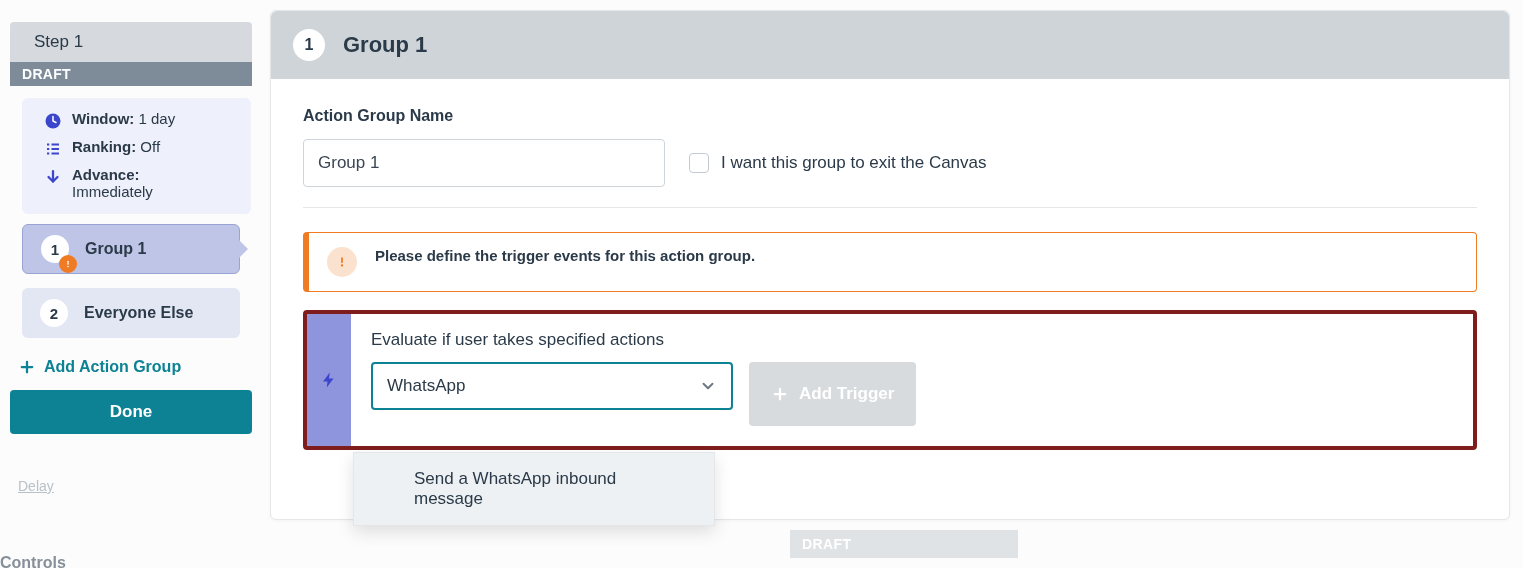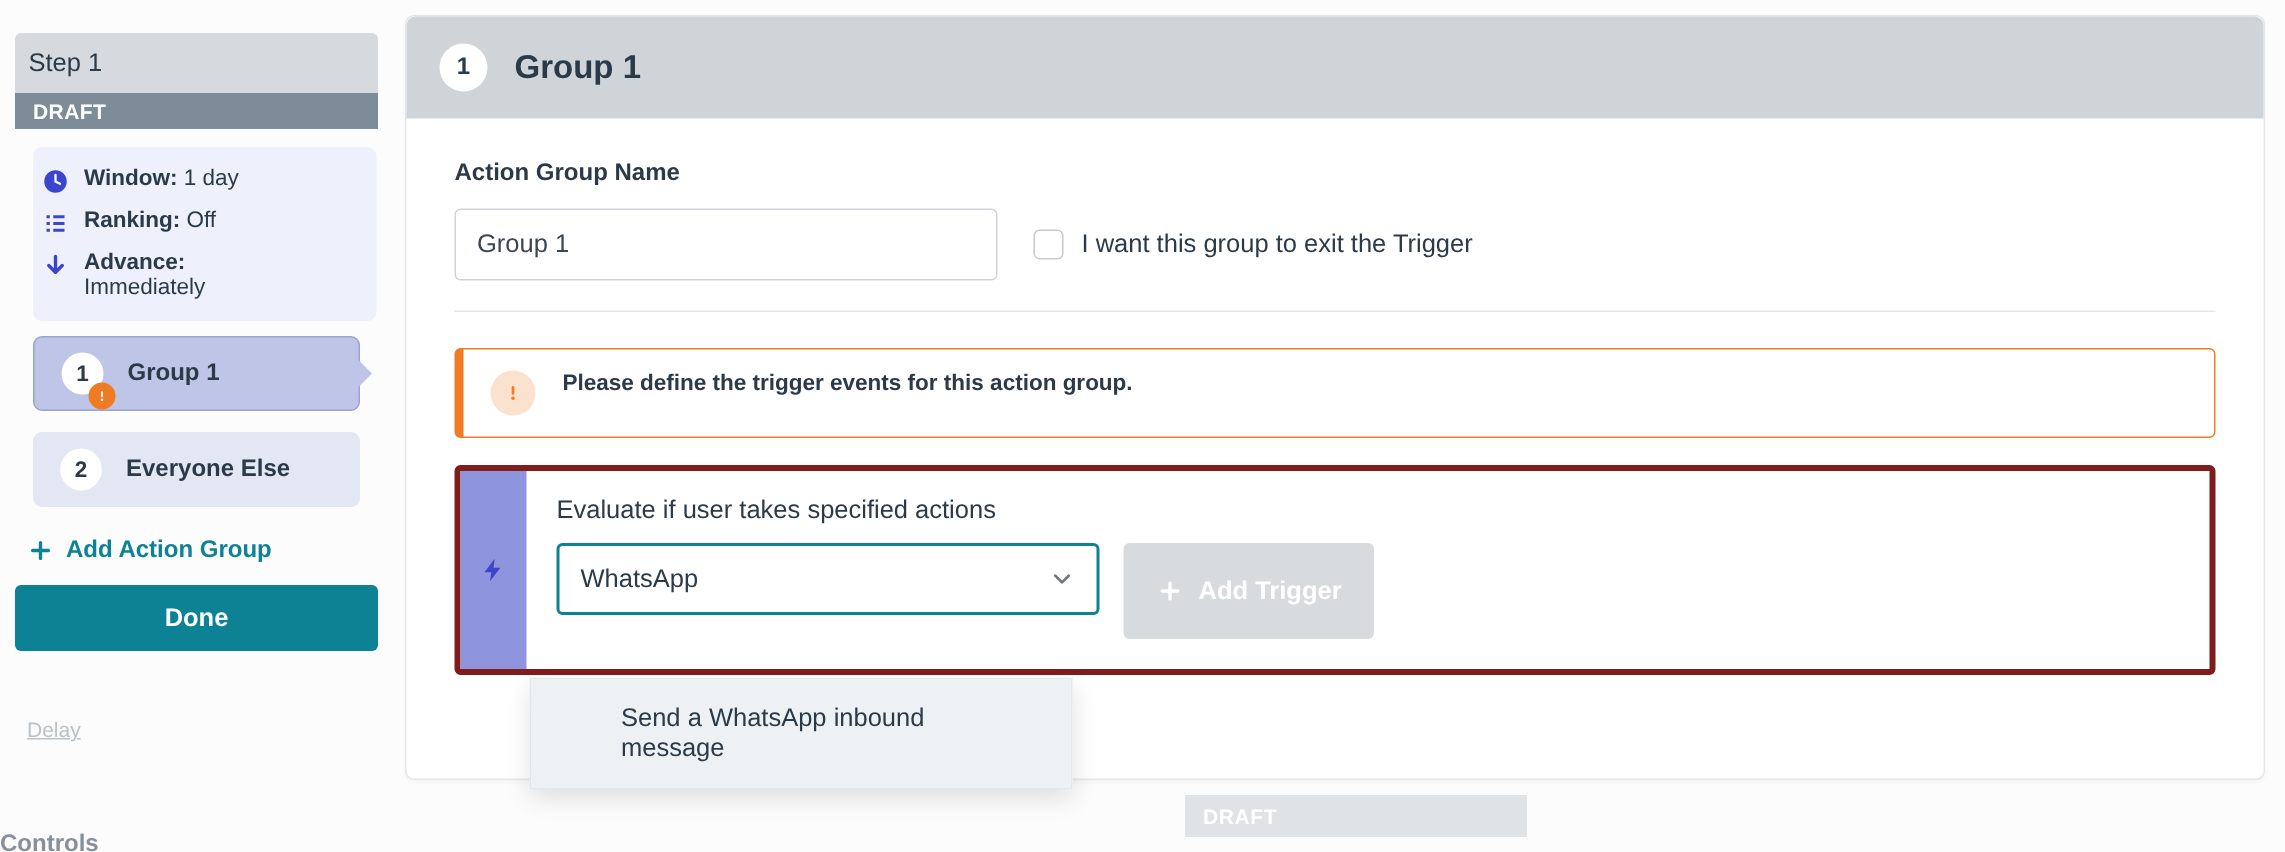--- a/index.html
+++ b/index.html
@@ -1,23 +1,23 @@
 <!DOCTYPE html>
 <html><head>
 <meta charset="utf-8">
 <style>
   * { box-sizing: border-box; margin: 0; padding: 0; }
   html, body { width: 1523px; height: 568px; font-family: -apple-system, BlinkMacSystemFont, "Segoe UI", Helvetica, Arial, sans-serif; background: #fcfcfc; color: #1e2b3a; overflow: hidden; }
   .viewport { position: relative; width: 1523px; height: 568px; }
 
   
   .sidebar { position: absolute; left: 10px; top: 22px; width: 242px; }
-  .step-header { background: #d6dade; border-radius: 4px 4px 0 0; padding: 10px 9px; font-size: 17px; color: #2b3a49; }
+  .step-header { background: #d6dade; border-radius: 4px 4px 0 0; padding: 10px 24px; font-size: 17px; color: #2b3a49; }
   .draft-bar   { background: #7d8c98; color: #ffffff; font-size: 14px; font-weight: 700; padding: 4px 12px; letter-spacing: .3px; }
-  .info-card   { background: #eef0fb; border-radius: 6px; margin: 12px 1px 10px 12px; padding: 12px 14px 14px 6px; }
+  .info-card   { background: #eef0fb; border-radius: 6px; margin: 12px 1px 10px 12px; padding: 12px 14px 14px 22px; }
   .info-row    { display: flex; align-items: flex-start; gap: 10px; margin-bottom: 8px; font-size: 15px; color: #2b3a49; }
   .info-row:last-child { margin-bottom: 0; }
   .info-row strong { font-weight: 700; }
   .info-icon   { width: 18px; height: 18px; flex: 0 0 18px; margin-top: 2px; }
 
   .group-list  { padding: 0 12px; }
   .group-item  { position: relative; display: flex; align-items: center; gap: 16px; height: 50px; border-radius: 6px; padding-left: 18px; margin-bottom: 14px; font-size: 16px; font-weight: 700; color: #2b3a49; cursor: pointer; }
   .group-item .num { width: 28px; height: 28px; border-radius: 50%; background: #ffffff; display: flex; align-items: center; justify-content: center; font-size: 15px; font-weight: 700; color: #2b3a49; }
   .group-item.active   { background: #bfc5e6; border: 1px solid #9aa3d6; }
   .group-item.inactive { background: #e3e6f3; }
@@ -154,21 +154,21 @@
       <span class="num">1</span>
       <span class="title">Group 1</span>
     </div>
 
     <div class="main-body">
       <div class="field-label">Action Group Name</div>
       <div class="field-row">
         <input class="text-input" type="text" value="Group 1" style="">
         <label class="check-row">
           <span class="checkbox"></span>
-          <span>I want this group to exit the Trigger</span>
+          <span>I want this group to exit the Canvas</span>
         </label>
       </div>
 
       <div class="hr"></div>
 
       <div class="alert">
         <span class="circ">
           <svg viewBox="0 0 24 24" fill="#ef7b24">
               <circle cx="12" cy="18" r="2"></circle>
               <rect x="10.5" y="4" width="3" height="10" rx="1.5"></rect>

